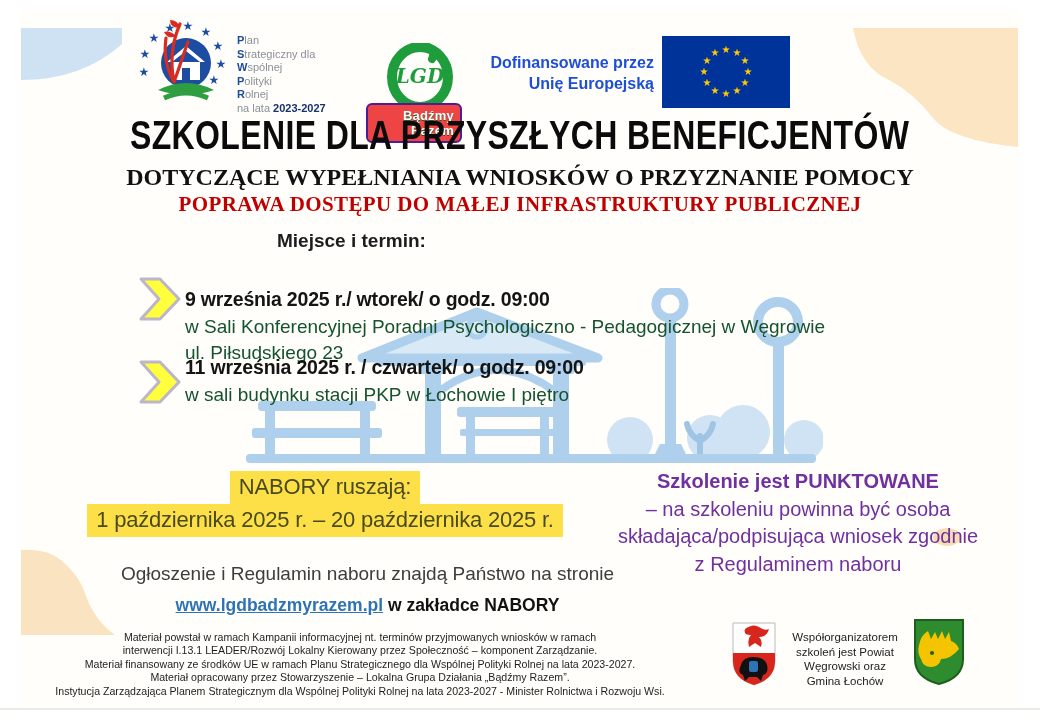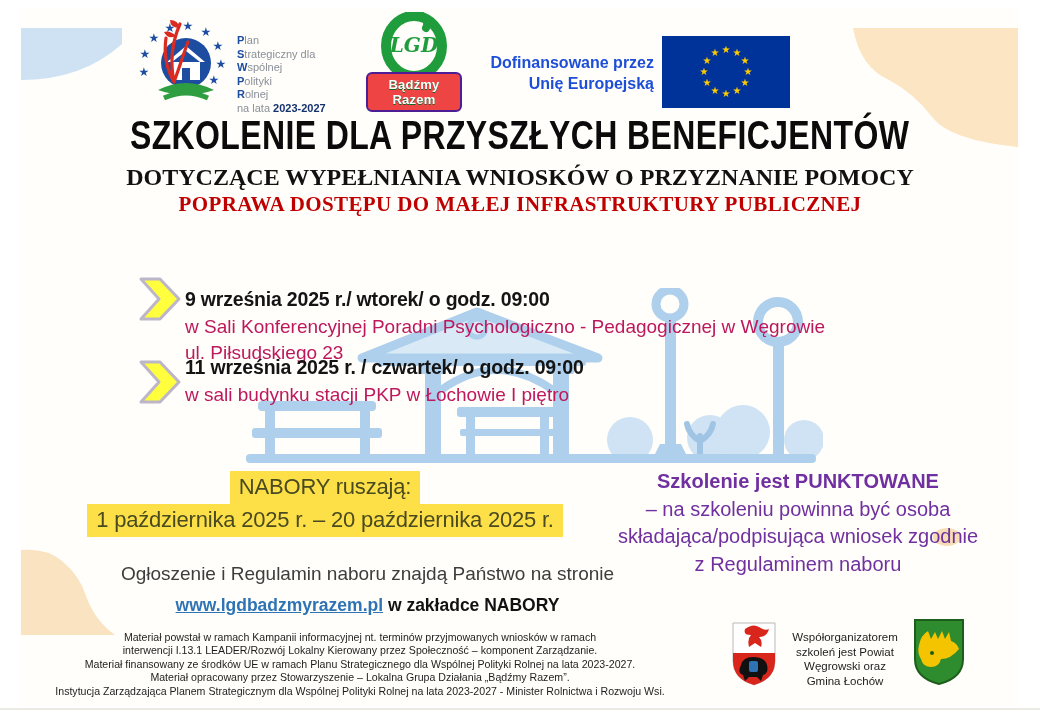--- a/index.html
+++ b/index.html
@@ -13,21 +13,21 @@
 
   
   #blobs { position:absolute; left:0; top:0; width:1040px; height:720px; }
   #gazebo { position:absolute; left:238px; top:288px; width:585px; height:182px; }
 
   
   .logo-plan { position:absolute; left:136px; top:18px; display:flex; align-items:flex-start; }
   .plan-text { margin-left:6px; padding-top:16px; font-size:11px; line-height:13.5px; color:#8a8f98; }
   .plan-line::first-letter { color:#1c4da1; font-weight:bold; }
   .plan-years b { color:#15316e; }
-  .logo-lgd { position:absolute; left:366px; top:12px; width:96px; text-align:center; }
+  .logo-lgd { position:absolute; left:366px; top:43px; width:96px; text-align:right; }
   .lgd-banner { margin-top:-14px; background:#ef4444; border:2px solid #4c1d95; border-radius:6px;
     color:#fff; font-weight:bold; font-size:13px; padding:3px 6px; display:inline-block;
     text-shadow:0 1px 0 #116326; letter-spacing:0.2px; }
   .eu-text { position:absolute; left:462px; top:52px; width:192px; text-align:right;
     font-size:16px; font-weight:bold; color:#1d4ed8; line-height:21px; }
   .eu-flag { position:absolute; left:662px; top:36px; }
 
   
   .title-wrap { position:absolute; left:0; right:0; top:112px; text-align:center; }
   .title { display:inline-block; transform:scaleX(0.78); transform-origin:center;
@@ -36,21 +36,21 @@
     font-family:"Liberation Serif","DejaVu Serif",serif; font-weight:bold; font-size:24px; color:#111; }
   .subtitle-red { position:absolute; left:0; right:0; top:192px; text-align:center;
     font-family:"Liberation Serif","DejaVu Serif",serif; font-weight:bold; font-size:21px;
     color:#c00000; letter-spacing:0.4px; }
   .section-heading { position:absolute; left:277px; top:230px; font-size:19px; font-weight:bold; color:#1c1c1c; }
 
   
   .chevron { position:absolute; width:44px; height:46px; }
   .event { position:absolute; left:185px; }
   .event .date { font-size:19.5px; font-weight:bold; color:#141414; letter-spacing:-0.2px; margin-bottom:3px; }
-  .event .line { font-size:19px; color:#be185d; line-height:26px; white-space:nowrap; }
+  .event .line { font-size:19px; color:#14532d; line-height:26px; white-space:nowrap; }
 
   
   .nabory { position:absolute; left:55px; top:471px; width:540px; text-align:center; }
   .hl { display:inline-block; background:#fde047; color:#4a4a21; font-size:22px;
     padding:3px 9px 4px; letter-spacing:-0.2px; }
 
   
   .punkt { position:absolute; left:598px; top:468px; width:400px; text-align:center;
     color:#7030a0; font-size:20px; line-height:27.5px; }
   .punkt .pline { white-space:nowrap; }
@@ -193,20 +193,21 @@
         <text x="42" y="39">★</text>
           <text x="45" y="28">★</text>
           <text x="53" y="20">★</text>
       </g>
     </svg>
   </span>
 
   <div class="title-wrap"><span class="title">SZKOLENIE DLA PRZYSZŁYCH BENEFICJENTÓW</span></div>
   <div class="subtitle">DOTYCZĄCE WYPEŁNIANIA  WNIOSKÓW O PRZYZNANIE POMOCY</div>
   <div class="subtitle-red">POPRAWA DOSTĘPU DO MAŁEJ INFRASTRUKTURY PUBLICZNEJ</div>
+  <div class="section-heading">Miejsce i termin:</div>
 
   <svg class="chevron" style="left:138px; top:276px;" viewBox="0 0 44 46">
     <polygon points="3,3 22,3 41,23 22,43 3,43 21,23" fill="#ffff3d" stroke="#bdb6c9" stroke-width="3" stroke-linejoin="round"></polygon>
   </svg>
   <div class="event" style="top:288px;">
     <div class="date">9 września 2025 r./ wtorek/ o godz. 09:00</div>
     <div class="line">w Sali Konferencyjnej Poradni Psychologiczno - Pedagogicznej w Węgrowie</div>
     <div class="line">ul. Piłsudskiego 23</div>
   </div>
 

